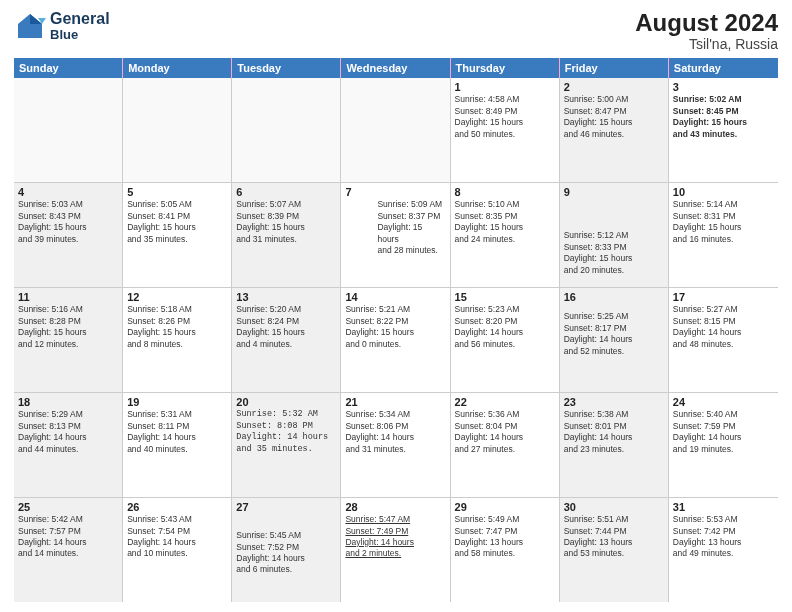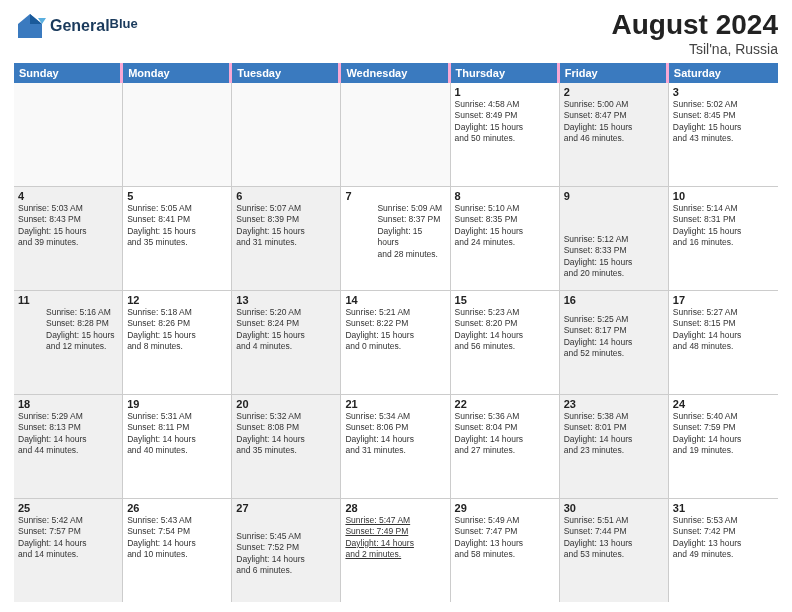--- a/index.html
+++ b/index.html
@@ -22,37 +22,37 @@
       justify-content: space-between;
       align-items: flex-start;
       margin-bottom: 6px;
     }
     .logo {
       display: flex;
       align-items: center;
     }
     .logo-text {
       display: flex;
-      flex-direction: row;
+      flex-direction: column;
       font-size: 13px;
       font-weight: bold;
       color: #1a3a5c;
       line-height: 1.1;
     }
     .logo-text span:first-child { font-size: 16px; }
     .logo-icon {
       width: 32px;
       height: 32px;
       margin-right: 4px;
     }
     .title-block {
       text-align: right;
     }
     .title-block .month-year {
-      font-size: 28px;
+      font-size: 24px;
       font-weight: bold;
       color: #222;
       line-height: 1.1;
     }
     .title-block .location {
       font-size: 14px;
       color: #444;
     }
     .calendar {
       flex: 1;
@@ -62,21 +62,21 @@
     .cal-header-row {
       display: grid;
       grid-template-columns: repeat(7, 1fr);
       background: #3a7abf;
     }
     .cal-header-cell {
       color: #fff;
       font-weight: bold;
       font-size: 11px;
       padding: 4px 5px;
-      border-right: 3px solid #f9a8d4;
+      border-right: 1px solid #f9a8d4;
       text-align: left;
     }
     .cal-header-cell:last-child { border-right: none; }
     .cal-body {
       flex: 1;
       display: flex;
       flex-direction: column;
     }
     .cal-row {
       display: grid;
@@ -157,21 +157,21 @@
           </div>
           <div class="cal-cell shaded">
             <span class="day-num">2</span>
             <div class="cell-text" style="white-space: pre-line;">Sunrise: 5:00 AM
 Sunset: 8:47 PM
 Daylight: 15 hours
 and 46 minutes.</div>
           </div>
           <div class="cal-cell">
             <span class="day-num">3</span>
-            <div class="cell-text" style="white-space: pre-line;">Sunrise: 5:02 AM
+            <div class="cell-text" style="white-space: pre-line; font-weight: bold;">Sunrise: 5:02 AM
 Sunset: 8:45 PM
 Daylight: 15 hours
 and 43 minutes.</div>
           </div>
         </div>
         <div class="cal-row">
           <div class="cal-cell shaded">
             <span class="day-num">4</span>
             <div class="cell-text" style="white-space: pre-line;">Sunrise: 5:03 AM
 Sunset: 8:43 PM
@@ -217,21 +217,21 @@
             <span class="day-num">10</span>
             <div class="cell-text" style="white-space: pre-line;">Sunrise: 5:14 AM
 Sunset: 8:31 PM
 Daylight: 15 hours
 and 16 minutes.</div>
           </div>
         </div>
         <div class="cal-row">
           <div class="cal-cell shaded">
             <span class="day-num">11</span>
-            <div class="cell-text" style="white-space: pre-line; margin-left: 28px;">Sunrise: 5:16 AM
+            <div class="cell-text" style="white-space: pre-line;">Sunrise: 5:16 AM
 Sunset: 8:28 PM
 Daylight: 15 hours
 and 12 minutes.</div>
           </div>
           <div class="cal-cell">
             <span class="day-num">12</span>
             <div class="cell-text" style="white-space: pre-line;">Sunrise: 5:18 AM
 Sunset: 8:26 PM
 Daylight: 15 hours
 and 8 minutes.</div>
@@ -282,21 +282,21 @@
           </div>
           <div class="cal-cell">
             <span class="day-num">19</span>
             <div class="cell-text" style="white-space: pre-line;">Sunrise: 5:31 AM
 Sunset: 8:11 PM
 Daylight: 14 hours
 and 40 minutes.</div>
           </div>
           <div class="cal-cell shaded">
             <span class="day-num">20</span>
-            <div class="cell-text" style="white-space: pre-line;">Sunrise: 5:32 AM
+            <div class="cell-text" style="white-space: pre-line; font-family: Liberation Mono, monospace;">Sunrise: 5:32 AM
 Sunset: 8:08 PM
 Daylight: 14 hours
 and 35 minutes.</div>
           </div>
           <div class="cal-cell">
             <span class="day-num">21</span>
             <div class="cell-text" style="white-space: pre-line;">Sunrise: 5:34 AM
 Sunset: 8:06 PM
 Daylight: 14 hours
 and 31 minutes.</div>

